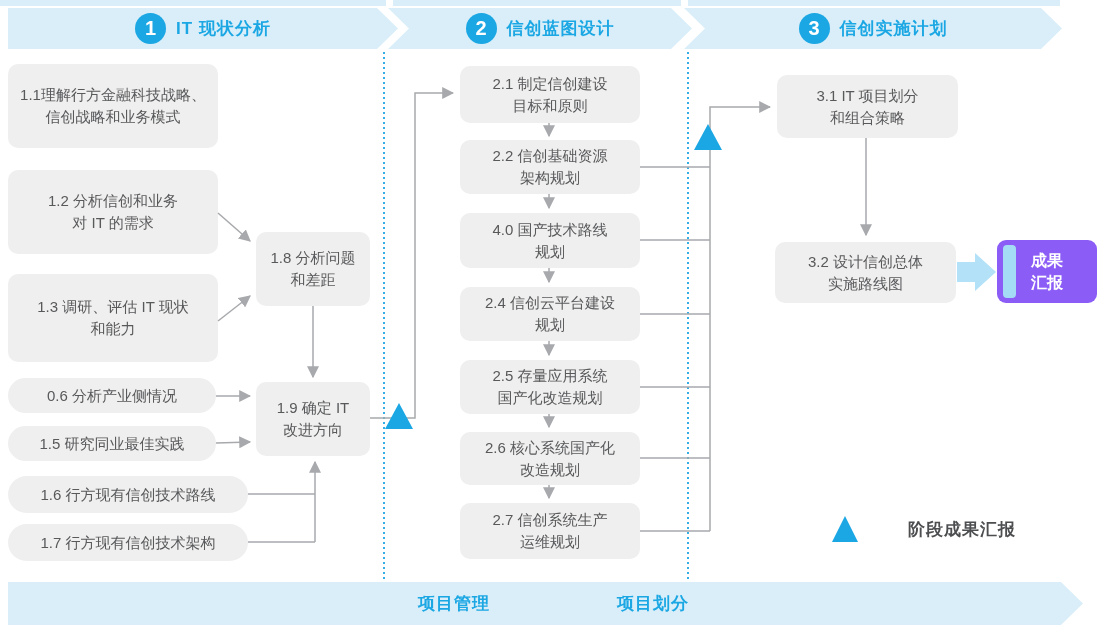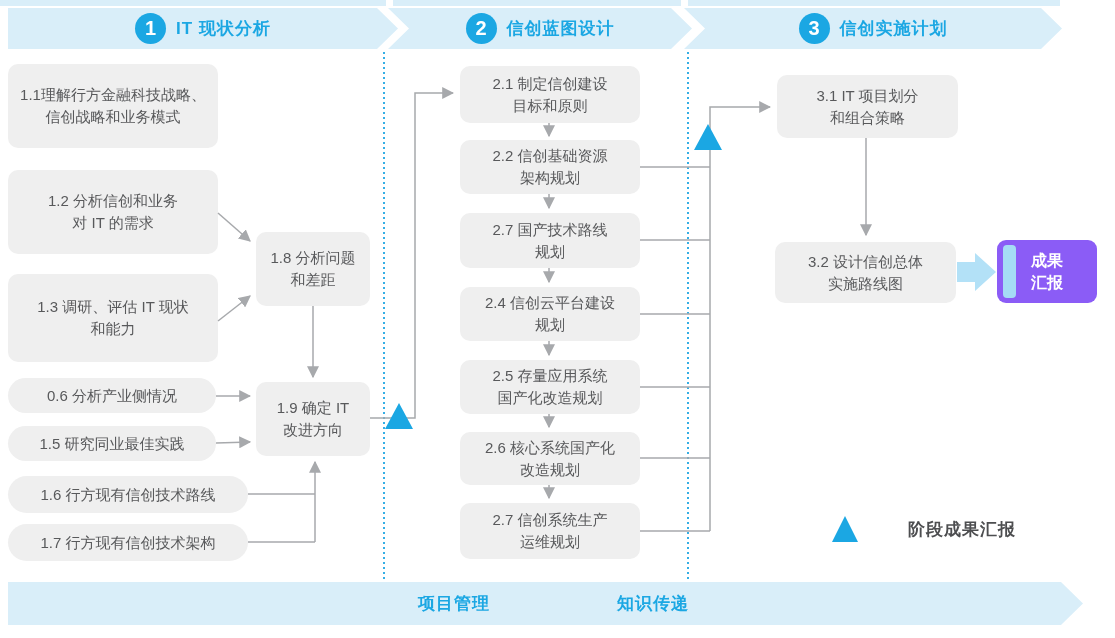--- a/index.html
+++ b/index.html
@@ -92,21 +92,21 @@
   <div class="gbox pill" style="left:8px;top:524px;width:240px;height:37px;">1.7 行方现有信创技术架构</div>
   <div class="gbox" style="left:256px;top:232px;width:114px;height:74px;">1.8 分析问题
 和差距</div>
   <div class="gbox" style="left:256px;top:382px;width:114px;height:74px;">1.9 确定 IT
 改进方向</div>
 
   <div class="gbox" style="left:460px;top:66px;width:180px;height:57px;">2.1 制定信创建设
 目标和原则</div>
   <div class="gbox" style="left:460px;top:140px;width:180px;height:54px;">2.2 信创基础资源
 架构规划</div>
-  <div class="gbox" style="left:460px;top:213px;width:180px;height:55px;">2.7 国产技术路线
+  <div class="gbox" style="left:460px;top:213px;width:180px;height:55px;">4.0 国产技术路线
 规划</div>
   <div class="gbox" style="left:460px;top:287px;width:180px;height:54px;">2.4 信创云平台建设
 规划</div>
   <div class="gbox" style="left:460px;top:360px;width:180px;height:54px;">2.5 存量应用系统
 国产化改造规划</div>
   <div class="gbox" style="left:460px;top:432px;width:180px;height:53px;">2.6 核心系统国产化
 改造规划</div>
   <div class="gbox" style="left:460px;top:503px;width:180px;height:56px;">2.7 信创系统生产
 运维规划</div>
 
@@ -118,21 +118,21 @@
   <div class="result" style="left:997px;top:240px;width:100px;height:63px;">
     <div class="stripe"></div>
     <span class="txt">成果
 汇报</span>
   </div>
 
   <div class="legend-label">阶段成果汇报</div>
 
   <div class="footer-banner">
     <span class="footer-label" style="left:410px;">项目管理</span>
-    <span class="footer-label" style="left:609px;">知识传递</span>
+    <span class="footer-label" style="left:609px;">项目划分</span>
   </div>
 
   <svg class="connectors" width="1115" height="638" viewBox="0 0 1115 638">
     <defs>
       <marker id="arr" viewBox="0 0 10 10" refX="9" refY="5" markerWidth="8" markerHeight="8" orient="auto-start-reverse">
         <path d="M0,0 L10,5 L0,10 z" fill="#A7A9AC"></path>
       </marker>
     </defs>
     <g stroke="#A7A9AC" stroke-width="1.5" fill="none">
       <path d="M218,213 L250,241" marker-end="url(#arr)"></path>

